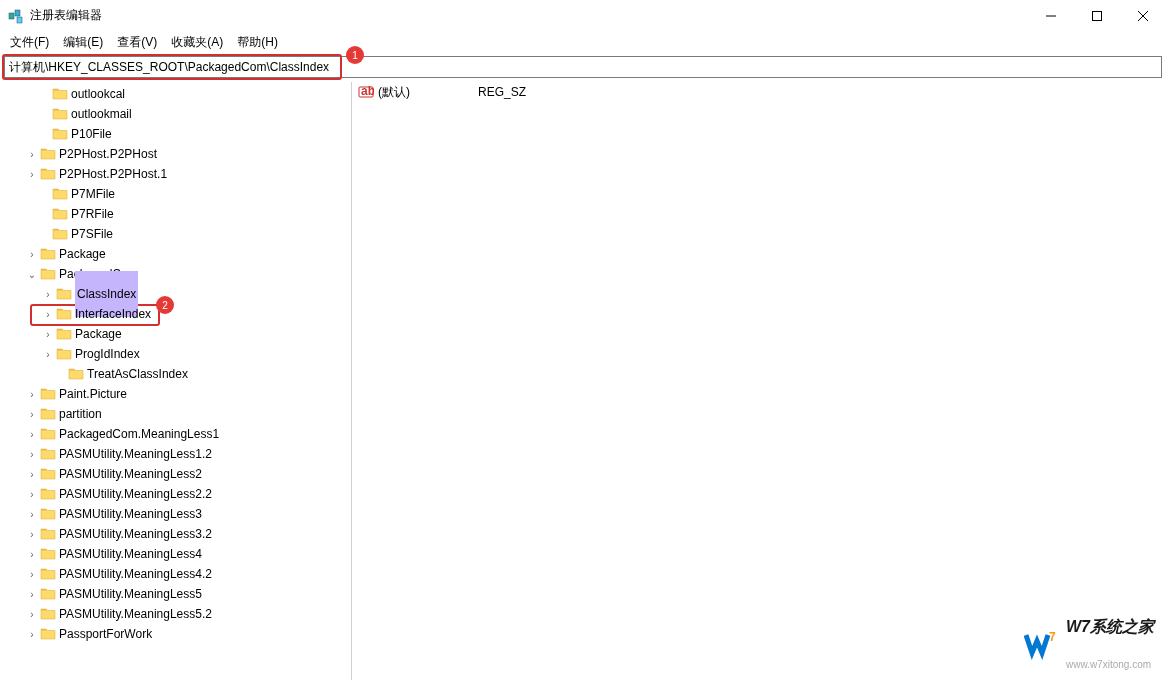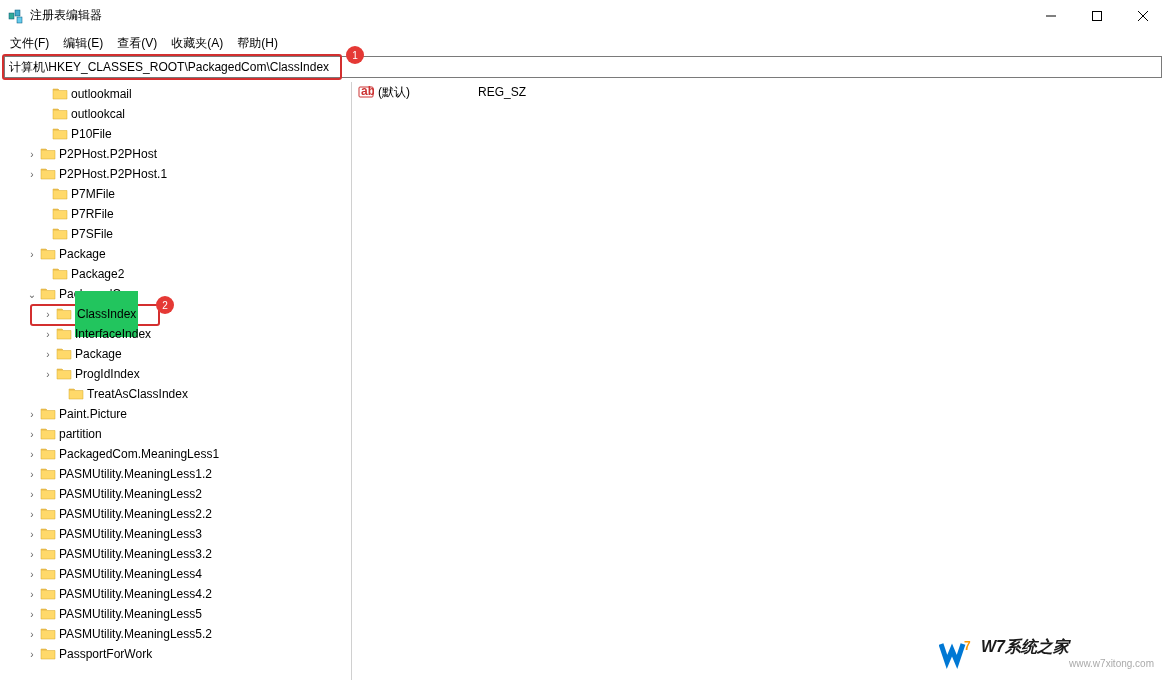--- a/index.html
+++ b/index.html
@@ -3,59 +3,59 @@
 <meta charset="utf-8">
 <style>
 *{margin:0;padding:0;box-sizing:border-box;font-family:"Microsoft YaHei","Segoe UI",sans-serif;font-size:12px;}
 body{width:1166px;height:680px;background:#fff;overflow:hidden;position:relative;}
 .titlebar{height:32px;display:flex;align-items:center;padding:0 0 0 8px;border-bottom:1px solid transparent;}
 .titlebar .app-icon{width:16px;height:16px;margin-right:6px;display:flex;align-items:center;justify-content:center;}
 .titlebar .app-icon svg{width:16px;height:16px;}
 .titlebar .title{color:#000;}
 .winctrls{margin-left:auto;display:flex;height:32px;}
 .winctrls .btn{width:46px;height:32px;display:flex;align-items:center;justify-content:center;color:#000;}
-.menubar{height:22px;display:flex;align-items:center;padding:0 4px;gap:2px;}
+.menubar{height:22px;display:flex;padding:0 4px;gap:2px;}
 .menubar .mi{padding:2px 6px;color:#000;}
 .addressbar-wrap{position:relative;padding:2px 4px 4px 4px;}
 .addressbar{height:22px;border:1px solid #7a7a7a;padding:2px 4px;width:100%;background:#fff;color:#000;}
 .highlight1{position:absolute;left:2px;top:0px;width:340px;height:26px;border:2px solid #d32f2f;border-radius:3px;pointer-events:none;}
 .badge{position:absolute;width:18px;height:18px;border-radius:50%;background:#e53935;color:#fff;font-size:10px;display:flex;align-items:center;justify-content:center;pointer-events:none;}
 .badge.b1{left:346px;top:-8px;}
 .main{display:flex;height:calc(100% - 32px - 22px - 28px);}
 .tree-pane{width:352px;border-right:1px solid #d0d0d0;overflow-y:scroll;overflow-x:hidden;padding:2px 0;position:relative;}
 .tree-pane::-webkit-scrollbar{width:17px;}
 .tree-pane::-webkit-scrollbar-track{background:#f0f0f0;}
 .tree-pane::-webkit-scrollbar-thumb{background:#c0c0c0;}
 .tree-pane::-webkit-scrollbar-button{background:#f0f0f0;height:17px;border:1px solid #d0d0d0;}
 .tree-item{height:20px;display:flex;align-items:center;white-space:nowrap;position:relative;}
 .tree-item .arrow{width:12px;height:12px;display:inline-flex;align-items:center;justify-content:center;color:#666;font-size:10px;}
 .tree-item .folder{width:16px;height:16px;margin:0 3px 0 2px;display:inline-flex;align-items:center;justify-content:center;}
 .tree-item .folder svg{width:16px;height:16px;}
 .tree-item .label{color:#000;}
-.tree-item.selected .label{background:#22c55e;padding:16px 2px;}
+.tree-item.selected .label{background:#c4b5fd;padding:16px 2px;}
 .indent{display:inline-block;}
 .highlight2{position:absolute;left:30px;top:222px;width:130px;height:22px;border:2px solid #d32f2f;border-radius:3px;pointer-events:none;}
 .badge.b2{left:156px;top:214px;}
 .list-pane{flex:1;display:flex;flex-direction:column;}
 .list-header{height:24px;display:flex;border-bottom:1px solid #e0e0e0;}
 .list-header .col{padding:4px 6px;border-right:1px solid #e0e0e0;color:#000;}
 .col.name{width:120px;}
 .col.type{width:120px;}
 .col.data{flex:1;}
 .list-body{flex:1;overflow:auto;}
 .list-row{height:20px;display:flex;align-items:center;}
 .list-row .cell{padding:1px 6px;display:flex;align-items:center;}
 .list-row .val-icon{width:16px;height:16px;margin-right:4px;display:inline-flex;align-items:center;justify-content:center;font-weight:bold;}
 .list-row .val-icon svg{width:16px;height:16px;}
 .cell.name{width:120px;}
 .cell.type{width:120px;}
 .cell.data{flex:1;}
 .watermark{position:absolute;right:12px;bottom:10px;display:flex;align-items:center;gap:8px;pointer-events:none;}
 .watermark .logo{width:34px;height:34px;}
-.watermark .wm-text{display:flex;align-items:flex-start;text-align:center;}
+.watermark .wm-text{display:flex;flex-direction:column;align-items:flex-start;text-align:center;}
 .watermark .wm-main{color:#1a1a1a;font-weight:bold;font-size:16px;font-style:italic;}
 .watermark .wm-sub{color:#aaa;font-size:10px;margin-top:21px;}
 </style>
 </head>
 <body>
 
 <div class="titlebar">
   <span class="app-icon">
     <svg viewBox="0 0 16 16">
         <rect x="1" y="5" width="5" height="6" fill="#3a9" stroke="#057" stroke-width="0.5"></rect>
@@ -104,42 +104,42 @@
     <div class="badge b2">2</div>
   <div class="tree-item">
         <span class="indent" style="width:38px"></span>
         <span class="arrow"></span>
         <span class="folder">
           <svg viewBox="0 0 16 16">
             <path d="M1 3 L6 3 L7.5 4.5 L15 4.5 L15 13 L1 13 Z" fill="#ffd96a" stroke="#d6a82a" stroke-width="0.5"></path>
             <path d="M1 3 L6 3 L7.5 4.5 L1 4.5 Z" fill="#e8b94a"></path>
           </svg>
         </span>
+        <span class="label">outlookcal</span>
+      </div>
+      <div class="tree-item">
+        <span class="indent" style="width:38px"></span>
+        <span class="arrow"></span>
+        <span class="folder">
+          <svg viewBox="0 0 16 16">
+            <path d="M1 3 L6 3 L7.5 4.5 L15 4.5 L15 13 L1 13 Z" fill="#ffd96a" stroke="#d6a82a" stroke-width="0.5"></path>
+            <path d="M1 3 L6 3 L7.5 4.5 L1 4.5 Z" fill="#e8b94a"></path>
+          </svg>
+        </span>
         <span class="label">outlookmail</span>
       </div>
       <div class="tree-item">
         <span class="indent" style="width:38px"></span>
         <span class="arrow"></span>
         <span class="folder">
           <svg viewBox="0 0 16 16">
             <path d="M1 3 L6 3 L7.5 4.5 L15 4.5 L15 13 L1 13 Z" fill="#ffd96a" stroke="#d6a82a" stroke-width="0.5"></path>
             <path d="M1 3 L6 3 L7.5 4.5 L1 4.5 Z" fill="#e8b94a"></path>
           </svg>
         </span>
-        <span class="label">outlookcal</span>
-      </div>
-      <div class="tree-item">
-        <span class="indent" style="width:38px"></span>
-        <span class="arrow"></span>
-        <span class="folder">
-          <svg viewBox="0 0 16 16">
-            <path d="M1 3 L6 3 L7.5 4.5 L15 4.5 L15 13 L1 13 Z" fill="#ffd96a" stroke="#d6a82a" stroke-width="0.5"></path>
-            <path d="M1 3 L6 3 L7.5 4.5 L1 4.5 Z" fill="#e8b94a"></path>
-          </svg>
-        </span>
         <span class="label">P10File</span>
       </div>
       <div class="tree-item">
         <span class="indent" style="width:26px"></span>
         <span class="arrow">›</span>
         <span class="folder">
           <svg viewBox="0 0 16 16">
             <path d="M1 3 L6 3 L7.5 4.5 L15 4.5 L15 13 L1 13 Z" fill="#ffd96a" stroke="#d6a82a" stroke-width="0.5"></path>
             <path d="M1 3 L6 3 L7.5 4.5 L1 4.5 Z" fill="#e8b94a"></path>
           </svg>
@@ -193,31 +193,20 @@
       <div class="tree-item">
         <span class="indent" style="width:26px"></span>
         <span class="arrow">›</span>
         <span class="folder">
           <svg viewBox="0 0 16 16">
             <path d="M1 3 L6 3 L7.5 4.5 L15 4.5 L15 13 L1 13 Z" fill="#ffd96a" stroke="#d6a82a" stroke-width="0.5"></path>
             <path d="M1 3 L6 3 L7.5 4.5 L1 4.5 Z" fill="#e8b94a"></path>
           </svg>
         </span>
         <span class="label">Package</span>
-      </div>
-      <div class="tree-item">
-        <span class="indent" style="width:38px"></span>
-        <span class="arrow"></span>
-        <span class="folder">
-          <svg viewBox="0 0 16 16">
-            <path d="M1 3 L6 3 L7.5 4.5 L15 4.5 L15 13 L1 13 Z" fill="#ffd96a" stroke="#d6a82a" stroke-width="0.5"></path>
-            <path d="M1 3 L6 3 L7.5 4.5 L1 4.5 Z" fill="#e8b94a"></path>
-          </svg>
-        </span>
-        <span class="label">Package2</span>
       </div>
       <div class="tree-item">
         <span class="indent" style="width:26px"></span>
         <span class="arrow">⌄</span>
         <span class="folder">
           <svg viewBox="0 0 16 16">
             <path d="M1 3 L6 3 L7.5 4.5 L15 4.5 L15 13 L1 13 Z" fill="#ffd96a" stroke="#d6a82a" stroke-width="0.5"></path>
             <path d="M1 3 L6 3 L7.5 4.5 L1 4.5 Z" fill="#e8b94a"></path>
           </svg>
         </span>

